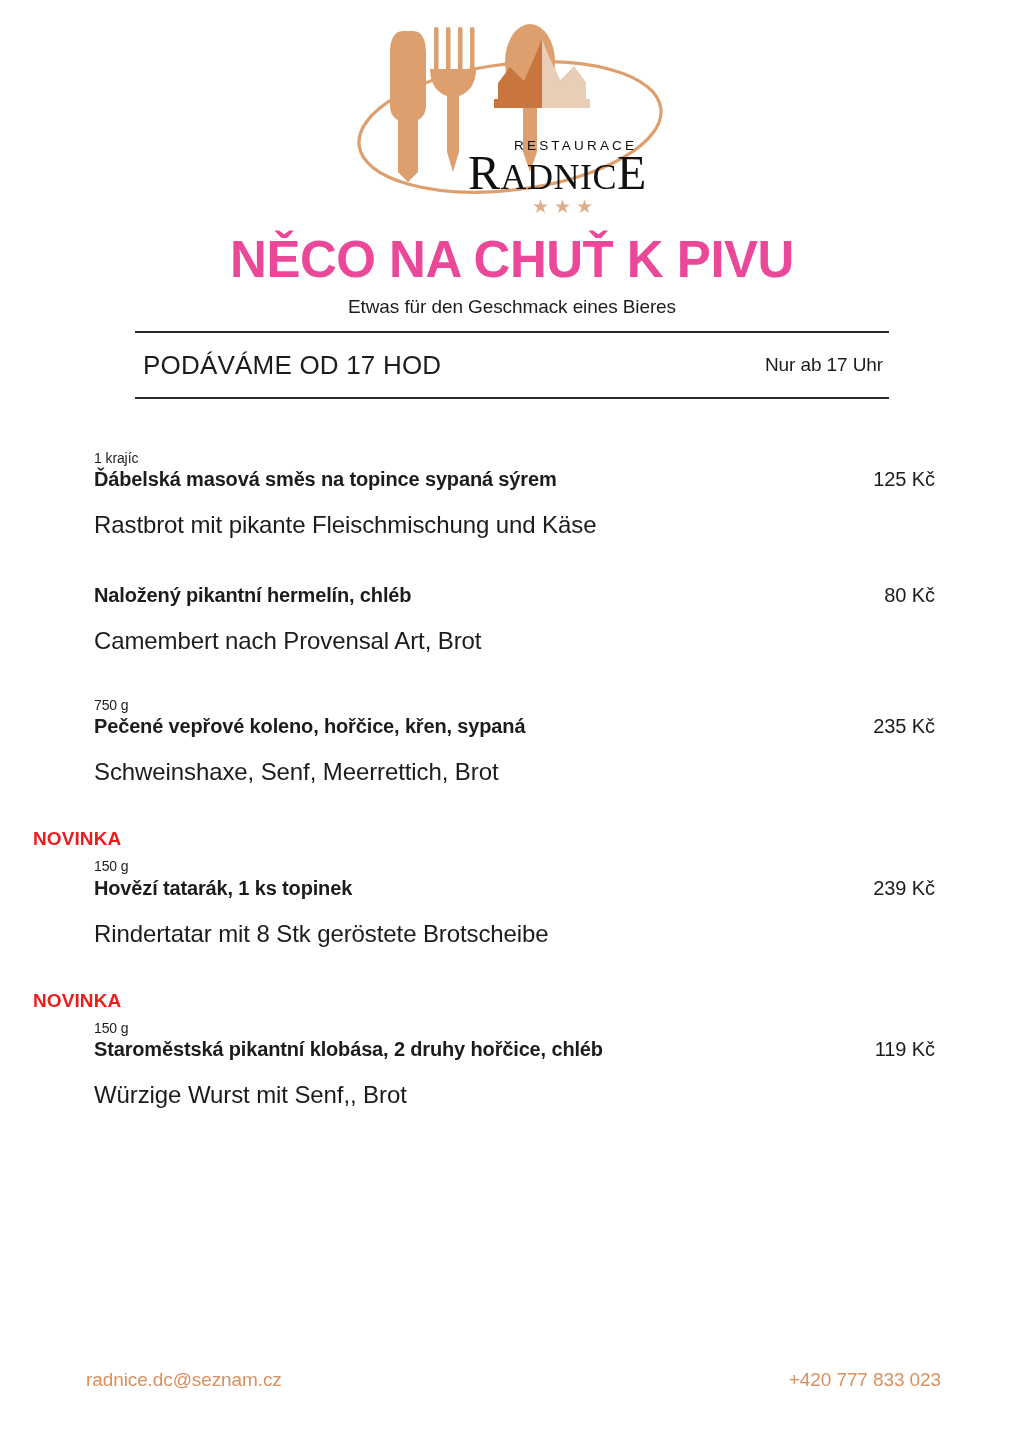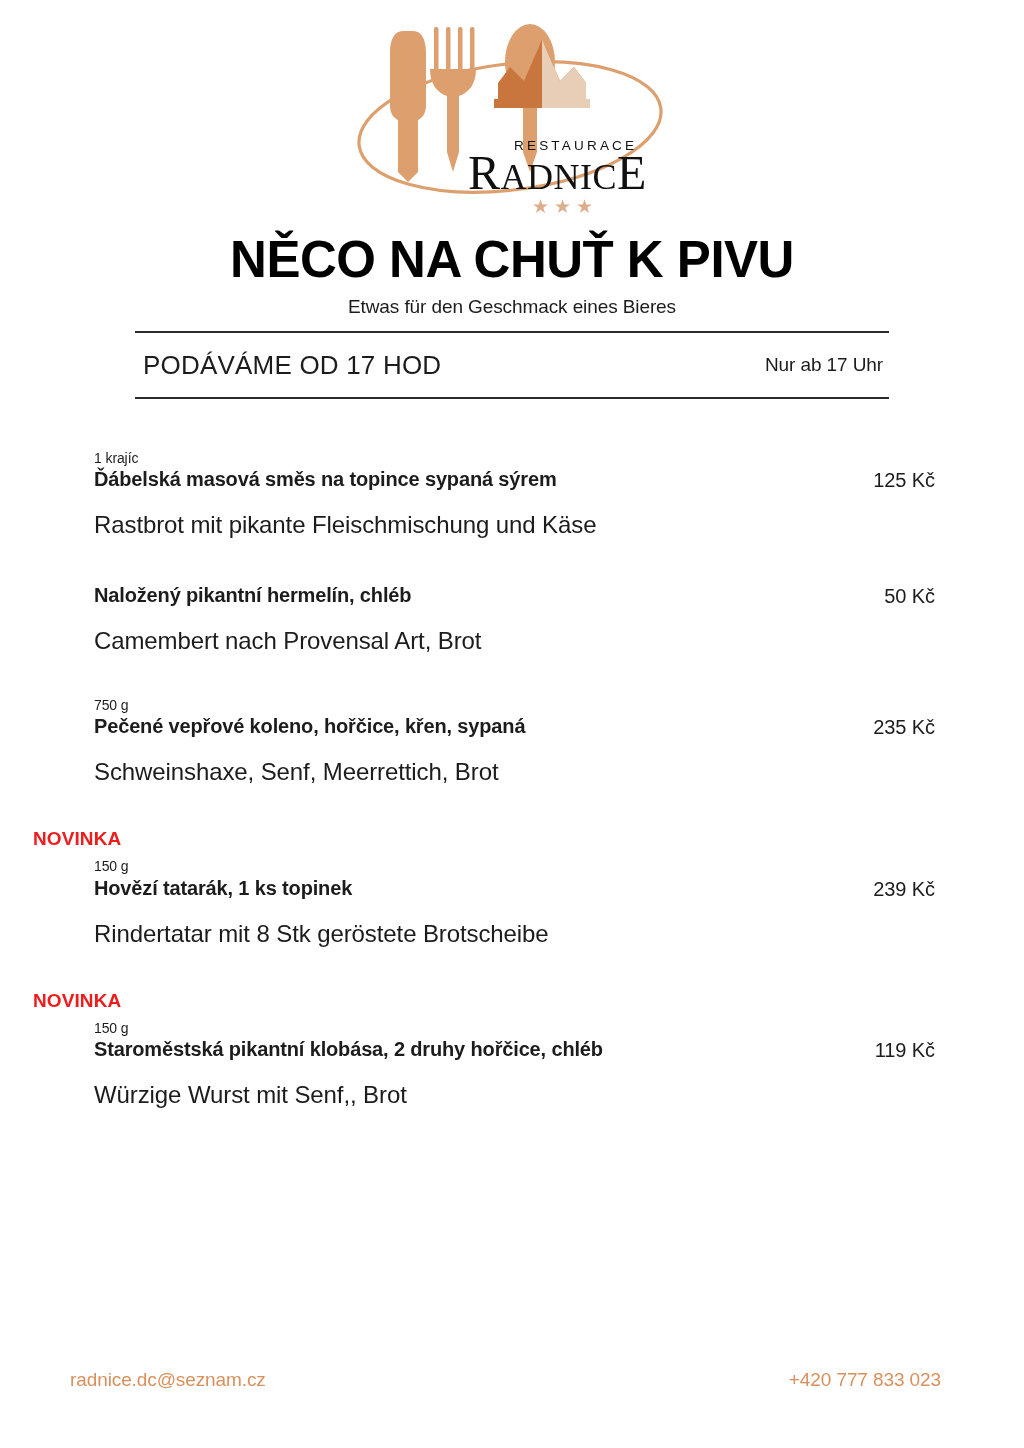--- a/index.html
+++ b/index.html
@@ -30,21 +30,21 @@
 
   
   .title-wrap {
     text-align: center;
     margin-top: 8px;
   }
   .main-title {
     font-size: 51px;
     font-weight: bold;
     letter-spacing: -0.5px;
-    color: #000000;
+    color: #ec4899;
     line-height: 1.06;
   }
   .sub-title {
     font-size: 19px;
     color: #1c1c1c;
     margin-top: 9px;
     letter-spacing: -0.1px;
   }
 
   
@@ -93,21 +93,21 @@
 
   .portion {
     font-size: 14px;
     color: #1c1c1c;
     line-height: 1.1;
     letter-spacing: -0.1px;
   }
 
   .name-row {
     display: flex;
-    align-items: flex-end;
+    align-items: center;
     justify-content: space-between;
     margin-top: 1px;
   }
   .item-name {
     font-size: 20px;
     font-weight: bold;
     color: #1c1c1c;
     letter-spacing: -0.15px;
     line-height: 1.25;
   }
@@ -123,21 +123,21 @@
     font-size: 24px;
     color: #1c1c1c;
     margin-top: 17px;
     letter-spacing: -0.1px;
     line-height: 1.3;
   }
 
   
   .footer {
     position: absolute;
-    left: 0;
+    left: 16px;
     right: 0;
     bottom: 57px;
     padding: 0 83px 0 70px;
     display: flex;
     justify-content: space-between;
     align-items: baseline;
   }
   .footer-email, .footer-phone {
     color: #d9905c;
     font-size: 19px;
@@ -198,21 +198,21 @@
         <div class="item-price">125 Kč</div>
       </div>
       <div class="item-desc">Rastbrot mit pikante Fleischmischung und Käse</div>
     </div>
   </div>
 
   <div class="menu-item">
     <div class="item-body">
       <div class="name-row">
         <div class="item-name">Naložený pikantní hermelín, chléb</div>
-        <div class="item-price">50 Kč</div>
+        <div class="item-price">80 Kč</div>
       </div>
       <div class="item-desc">Camembert nach Provensal Art, Brot</div>
     </div>
   </div>
 
   <div class="menu-item">
     <div class="item-body">
       <div class="portion">750 g</div>
       <div class="name-row">
         <div class="item-name">Pečené vepřové koleno, hořčice, křen, sypaná</div>

